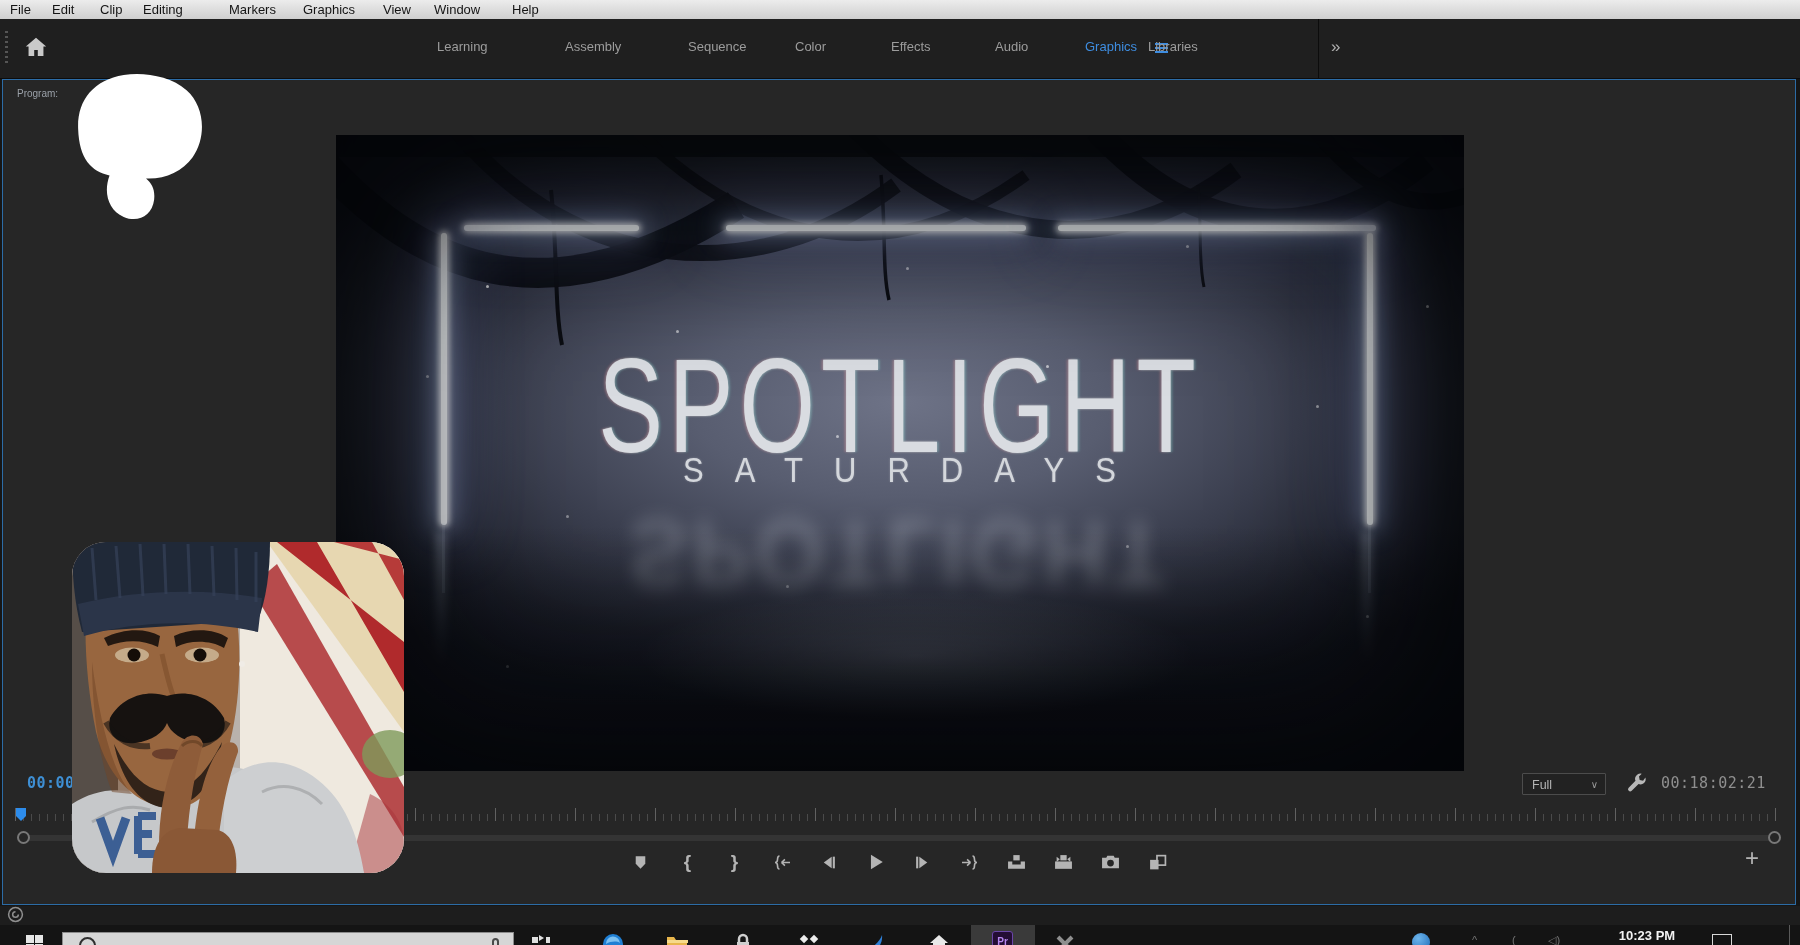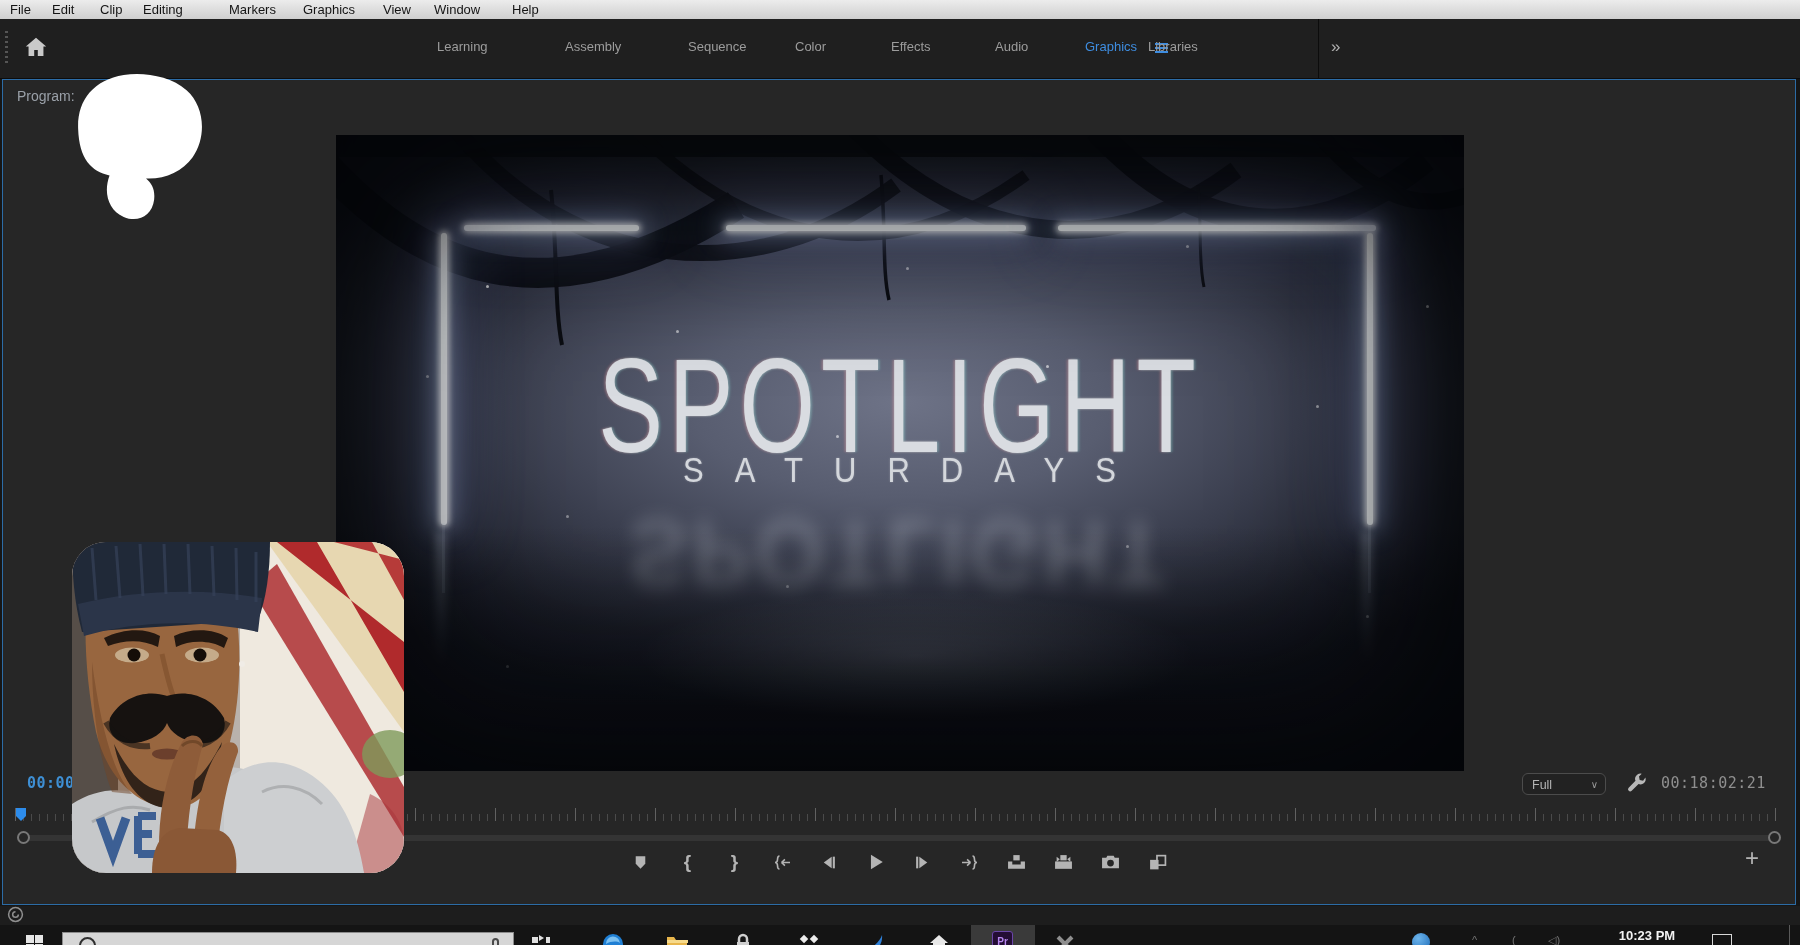--- a/index.html
+++ b/index.html
@@ -19,21 +19,21 @@
   .ws-tab{position:absolute;top:20px;font-size:13px;color:#9c9c9c;cursor:default;}
   .ws-tab.active{color:#3e8de0;}
   .ws-menu-icon{position:absolute;left:1155px;top:24px;width:13px;height:10px;
     background:repeating-linear-gradient(#3e8de0 0 2px,transparent 2px 4px);}
   .ws-divider{position:absolute;left:1318px;top:0;width:1px;height:59px;background:#0c0c0c;}
   .ws-overflow{position:absolute;left:1331px;top:18px;font-size:17px;color:#b0b0b0;letter-spacing:-2px;}
 
   
   .panel{position:absolute;left:2px;top:79px;width:1794px;height:826px;
     background:#262626;border:1px solid #2c6ca6;box-sizing:border-box;}
-  .panel-title{position:absolute;left:14px;top:8px;font-size:14px;color:#9aa0a8;}
+  .panel-title{position:absolute;left:14px;top:8px;font-size:10px;color:#9aa0a8;}
 
   
   .video{position:absolute;left:333px;top:55px;width:1128px;height:636px;overflow:hidden;
     background:radial-gradient(ellipse 62% 50% at 50% 42%, #6e7387 0%, #585d70 30%, #3a3e4e 58%, #20232e 82%, #13151d 100%);}
   .cables{position:absolute;left:0;top:0;}
   .tube{position:absolute;background:#f4f7fa;border-radius:3px;
     box-shadow:0 0 6px 2px rgba(255,255,255,.9),0 0 22px 6px rgba(190,210,255,.5),0 0 60px 18px rgba(150,175,255,.22);}
   .tube.h{height:6px;top:90px;}
   .tube.v{width:6px;top:98px;height:292px;}
   .pole{position:absolute;top:388px;width:3px;height:70px;background:rgba(200,210,230,.12);}
@@ -57,21 +57,21 @@
       80px 230px 0 rgba(255,255,255,.4), 300px 300px 0 rgba(255,255,255,.35),
       640px 260px 0 rgba(255,255,255,.4), 880px 330px 0 rgba(255,255,255,.4),
       -60px 90px 0 rgba(255,255,255,.45), 350px 150px 0 rgba(255,255,255,.55),
       520px -60px 0 rgba(255,255,255,.4), 20px 380px 0 rgba(255,255,255,.3);}
   .vignette{position:absolute;inset:0;box-shadow:inset 0 0 160px 70px rgba(2,3,6,.85);}
 
   
   .tc-current{position:absolute;left:24px;top:694px;font-family:"DejaVu Sans Mono",monospace;
     font-size:15px;font-weight:bold;color:#3e8fd4;letter-spacing:.5px;}
   .fit-select{position:absolute;left:1519px;top:693px;width:84px;height:22px;background:#222;
-    border:1px solid #4c4c4c;border-radius:6px;color:#b4b4b4;font-size:12.5px;line-height:22px;
+    border:1px solid #4c4c4c;border-radius:1px;color:#b4b4b4;font-size:12.5px;line-height:22px;
     padding-left:9px;box-sizing:border-box;}
   .fit-select .chev{position:absolute;right:7px;top:0;font-size:10px;color:#9a9a9a;}
   .wrench{position:absolute;left:1623px;top:692px;width:22px;height:22px;}
   .tc-duration{position:absolute;left:1658px;top:694px;font-family:"DejaVu Sans Mono",monospace;
     font-size:15px;font-weight:normal;color:#8f8f8f;letter-spacing:.5px;}
 
   .ruler{position:absolute;left:12px;top:728px;width:1768px;height:15px;}
   .ruler::before{content:"";position:absolute;left:0;right:0;bottom:2px;height:7px;
     background:repeating-linear-gradient(90deg,#4a4a4a 0 1px,transparent 1px 8px);}
   .ruler::after{content:"";position:absolute;left:0;right:0;bottom:2px;height:13px;

